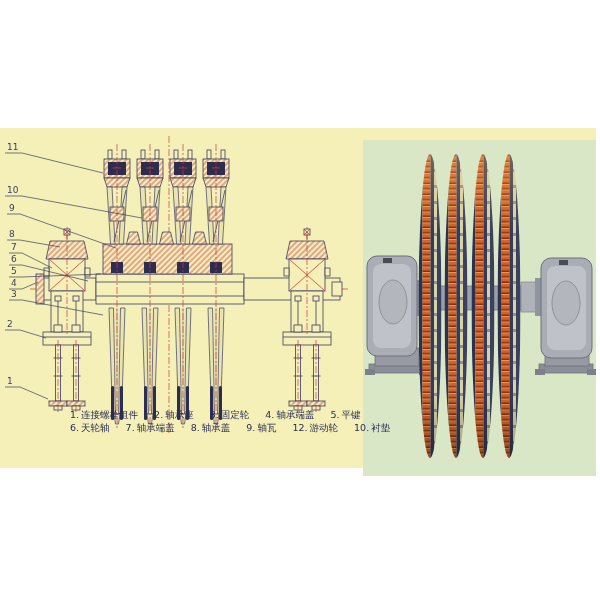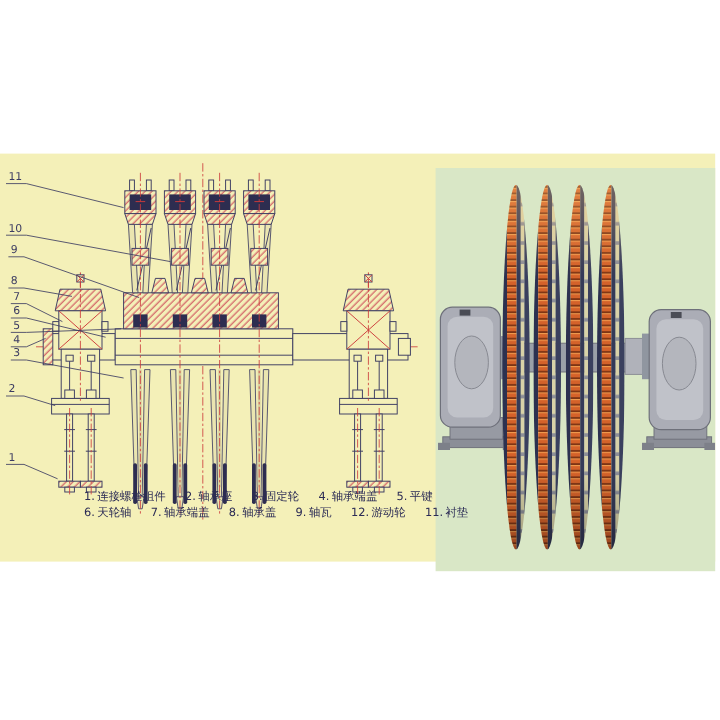--- a/index.html
+++ b/index.html
@@ -356,17 +356,17 @@
       <span class="li"><span class="num">3.</span><span>固定轮</span></span>
       <span class="li"><span class="num">4.</span><span>轴承端盖</span></span>
       <span class="li"><span class="num">5.</span><span>平键</span></span>
     </span>
     <span class="row">
       <span class="li"><span class="num">6.</span><span>天轮轴</span></span>
       <span class="li"><span class="num">7.</span><span>轴承端盖</span></span>
       <span class="li"><span class="num">8.</span><span>轴承盖</span></span>
       <span class="li"><span class="num">9.</span><span>轴瓦</span></span>
       <span class="li"><span class="num">12.</span><span>游动轮</span></span>
-      <span class="li"><span class="num">11.</span><span>衬垫</span></span>
+      <span class="li"><span class="num">10.</span><span>衬垫</span></span>
     </span>
   </div>
 
 </div>
 
 </body></html>

